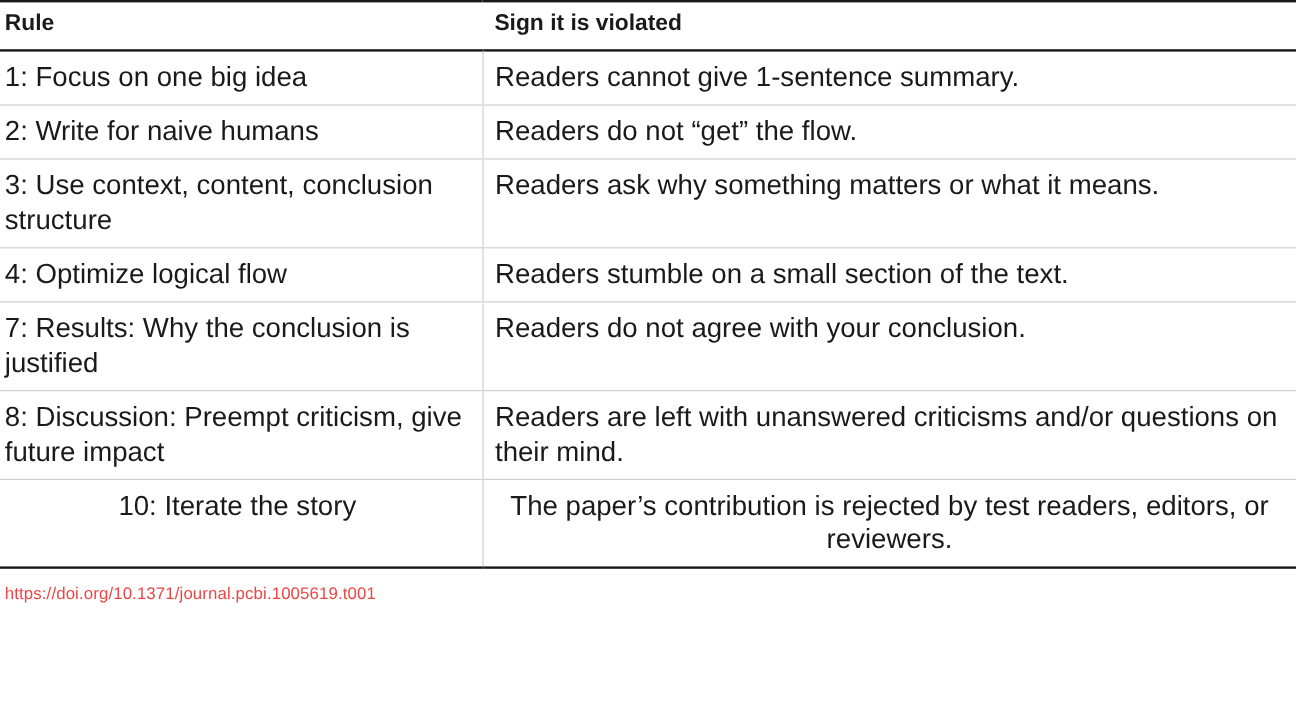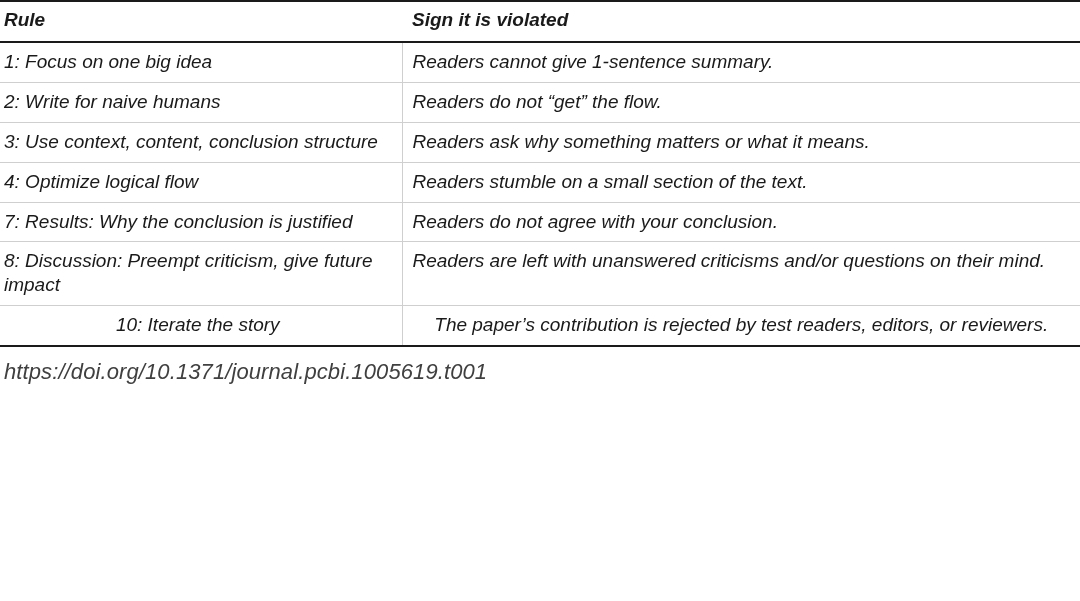--- a/index.html
+++ b/index.html
@@ -12,21 +12,20 @@
     height: 601px;
     font-family: "Liberation Sans", sans-serif;
     color: #1a1a1a;
     overflow: hidden;
   }
   .page {
     width: 1080px;
     height: 448px;
     position: relative;
     box-sizing: border-box;
-    font-style: italic;
   }
   table.rules-table {
     width: 1080px;
     border-collapse: collapse;
     table-layout: fixed;
   }
   table.rules-table col.col-rule { width: 402px; }
   table.rules-table col.col-sign { width: 678px; }
 
   table.rules-table thead th {
@@ -36,37 +35,37 @@
     padding: 7px 8px 9px 4px;
     border-top: 2px solid #1a1a1a;
     border-bottom: 2px solid #1a1a1a;
     vertical-align: top;
     line-height: 1.2;
   }
   table.rules-table thead th.sign-head {
     padding-left: 10px;
   }
   table.rules-table tbody td {
-    font-size: 19px;
+    font-size: 23px;
     padding: 7px 10px 8px 4px;
     border-bottom: 1px solid #cfcfcf;
     vertical-align: top;
     line-height: 1.26;
   }
   table.rules-table tbody td.sign-cell {
     padding-left: 10px;
     border-left: 1px solid #cfcfcf;
   }
   table.rules-table tbody tr:last-child td {
     border-bottom: 2px solid #1a1a1a;
     text-align: center;
   }
   .caption {
-    font-size: 22px;
-    color: #404040;
+    font-size: 14px;
+    color: #ef4444;
     padding: 12px 0 0 4px;
     letter-spacing: 0.1px;
   }
 </style>
 </head>
 <body>
 
 <div class="page">
 
   <table class="rules-table">

